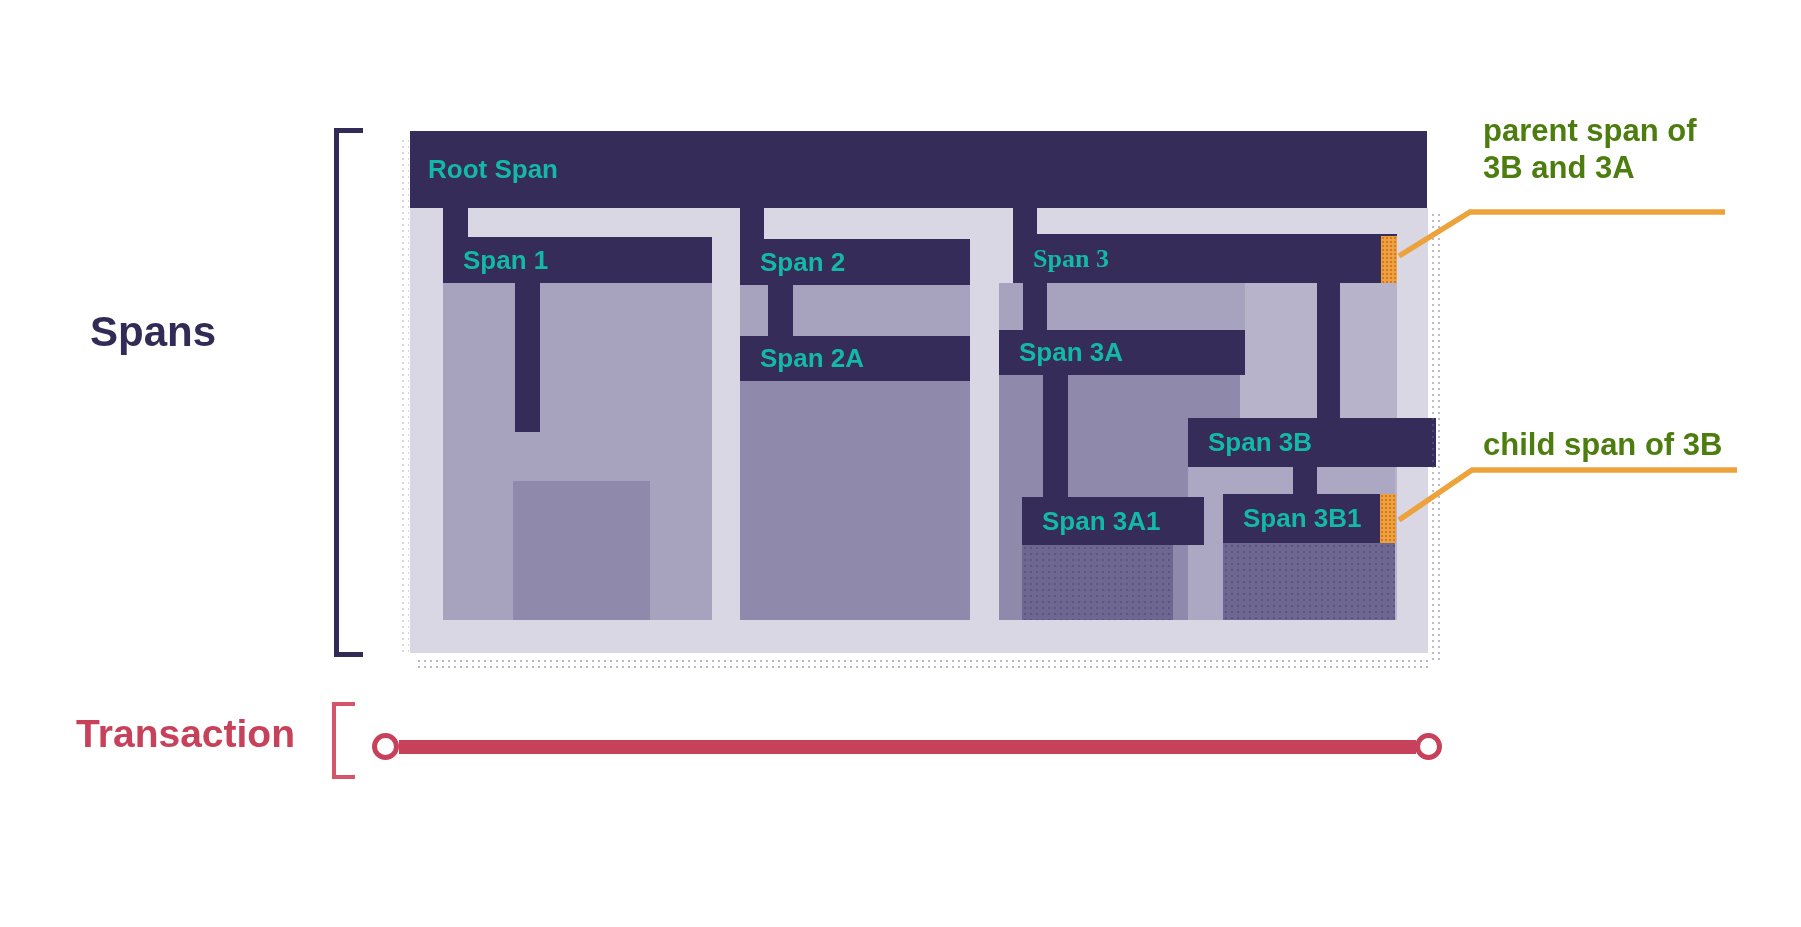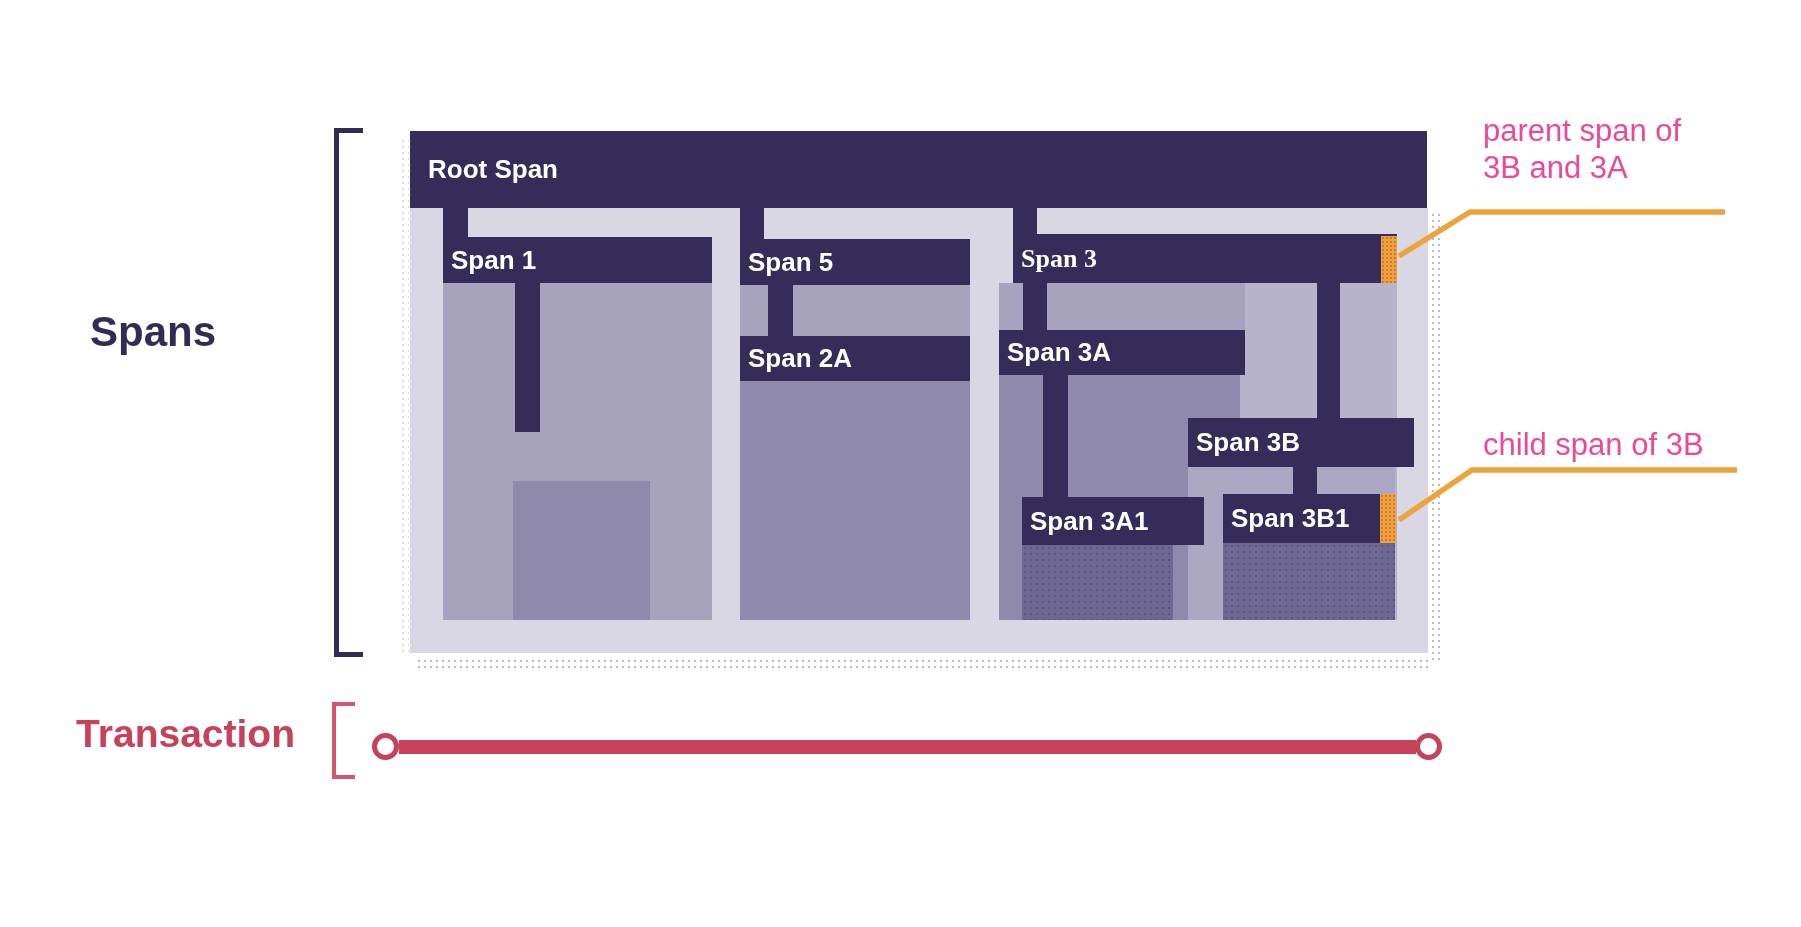--- a/index.html
+++ b/index.html
@@ -32,45 +32,45 @@
   #transaction-start-circle { left:372px; top:733px; }
   #transaction-end-circle  { left:1415px; top:733px; }
 
   
   #container { position:absolute; left:410px; top:131px; width:1018px; height:522px; }
   #root-bar { position:absolute; left:0; top:0; width:1017px; height:77px; background:#352C5A; }
   #root-bar .bar-label { padding-left:18px; line-height:77px; }
   #container-bg { position:absolute; left:0; top:77px; width:1018px; height:445px; background:#D9D7E3; }
 
   .bar-label {
-    display:block; color:#ffffff; font-weight:bold; font-size:26px; white-space:nowrap;
+    display:block; color:#14b8a6; font-weight:bold; font-size:26px; white-space:nowrap;
   }
   .node { position:absolute; }
   .node.bar { background:#352C5A; }
-  .node.bar .bar-label { padding-left:8px; }
+  .node.bar .bar-label { padding-left:20px; }
   .node.connector { background:#352C5A; }
   .node.marker {
     background:#EDA33C;
     background-image:radial-gradient(circle, rgba(203,73,38,0.55) 1px, transparent 1.3px);
     background-size:4px 4px;
   }
 
   
   .shadow-dots {
     position:absolute;
     background-image:radial-gradient(circle, rgba(110,103,145,0.45) 1px, transparent 1.25px);
     background-size:6px 6px;
   }
   #shadow-right  { left:1430px; top:212px; width:12px; height:450px; }
   #shadow-bottom { left:416px;  top:658px; width:1016px; height:11px; }
   #shadow-left   { left:400px;  top:138px; width:9px;  height:515px; opacity:.6; }
 
   
   .annotation {
-    position:absolute; left:1483px; font-size:31px; font-weight:normal; color:#ec4899; line-height:37px;
+    position:absolute; left:1483px; font-size:31px; font-weight:bold; color:#4d7c0f; line-height:37px;
     white-space:nowrap;
   }
   #annotation-parent { top:112px; }
   #annotation-child  { top:426px; }
 
   #overlay-svg { position:absolute; left:0; top:0; pointer-events:none; }
 </style>
 </head>
 <body>
 
@@ -110,32 +110,32 @@
       <div class="node connector" style="left: 768px; top: 285px; width: 25px; height: 53px;"></div>
       <div class="node connector" style="left: 1013px; top: 208px; width: 24px; height: 28px;"></div>
       <div class="node connector" style="left: 1023px; top: 283px; width: 24px; height: 49px;"></div>
       <div class="node connector" style="left: 1317px; top: 283px; width: 23px; height: 137px;"></div>
       <div class="node connector" style="left: 1043px; top: 375px; width: 25px; height: 124px;"></div>
       <div class="node connector" style="left: 1293px; top: 467px; width: 24px; height: 29px;"></div>
       <div class="node bar" style="left: 443px; top: 237px; width: 269px; height: 46px;">
         <span class="bar-label" style="line-height: 46px;">Span 1</span>
       </div>
       <div class="node bar" style="left: 740px; top: 239px; width: 230px; height: 46px;">
-        <span class="bar-label" style="line-height: 46px;">Span 5</span>
+        <span class="bar-label" style="line-height: 46px;">Span 2</span>
       </div>
       <div class="node bar" style="left: 1013px; top: 234px; width: 384px; height: 49px;">
         <span class="bar-label" style="line-height: 49px; font-family: Liberation Serif, serif;">Span 3</span>
       </div>
       <div class="node bar" style="left: 740px; top: 336px; width: 230px; height: 45px;">
         <span class="bar-label" style="line-height: 45px;">Span 2A</span>
       </div>
       <div class="node bar" style="left: 999px; top: 330px; width: 246px; height: 45px;">
         <span class="bar-label" style="line-height: 45px;">Span 3A</span>
       </div>
-      <div class="node bar" style="left: 1188px; top: 418px; width: 226px; height: 49px;">
+      <div class="node bar" style="left: 1188px; top: 418px; width: 248px; height: 49px;">
         <span class="bar-label" style="line-height: 49px;">Span 3B</span>
       </div>
       <div class="node bar" style="left: 1022px; top: 497px; width: 182px; height: 48px;">
         <span class="bar-label" style="line-height: 48px;">Span 3A1</span>
       </div>
       <div class="node bar" style="left: 1223px; top: 494px; width: 158px; height: 49px;">
         <span class="bar-label" style="line-height: 49px;">Span 3B1</span>
       </div>
       <div class="node marker" style="left: 1381px; top: 236px; width: 16px; height: 47px;"></div>
       <div class="node marker" style="left: 1380px; top: 494px; width: 16px; height: 49px;"></div>

